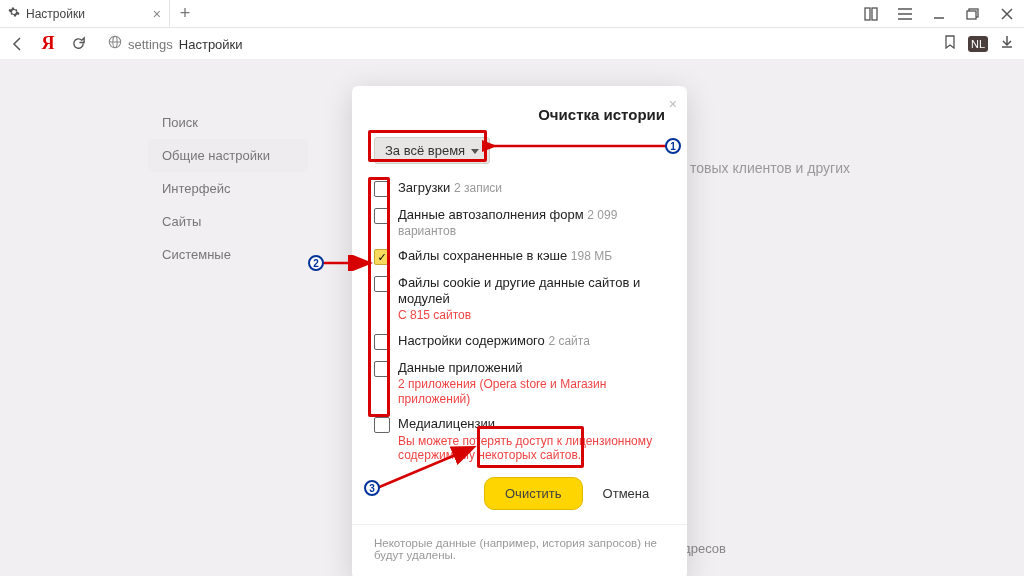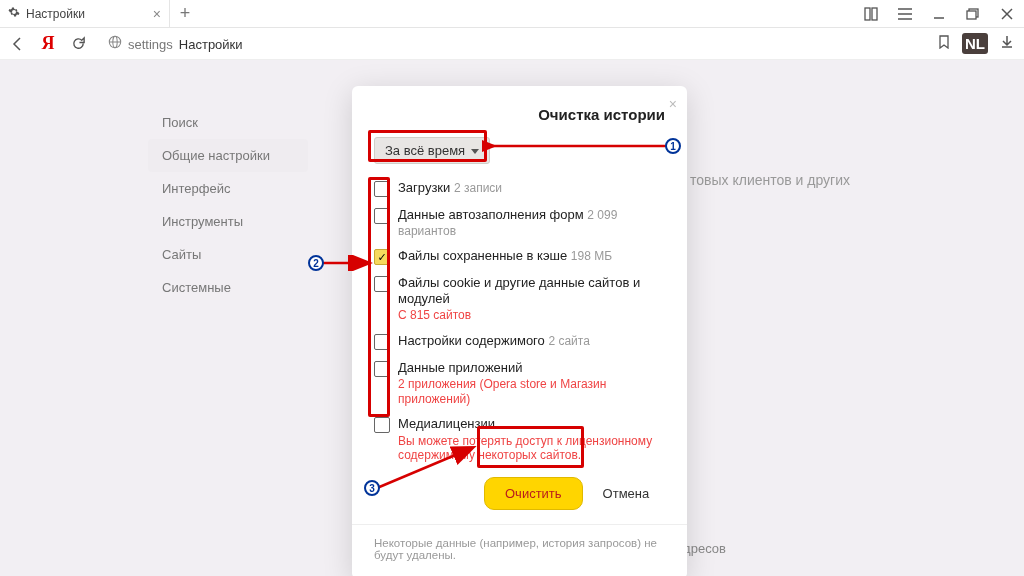--- a/index.html
+++ b/index.html
@@ -13,44 +13,44 @@
   .winctrls { margin-left:auto; display:flex; }
   .winctrls .btn { width:34px; display:flex; align-items:center; justify-content:center; color:#555; font-size:14px; }
   
   .addrrow { height:32px; background:#fff; display:flex; align-items:center; padding:0 10px; gap:14px; border-bottom:1px solid #eee; }
   .nav-ico { width:16px;height:16px; color:#555; display:flex; align-items:center; justify-content:center; }
   .ya { font-family: 'Times New Roman', serif; font-weight:bold; font-size:18px; color:#d00; }
   .urlbox { flex:1; display:flex; align-items:flex-end; gap:6px; padding:0 8px; font-size:13px; color:#666; }
   .urlbox .host { color:#777; }
   .urlbox .path { color:#333; }
   .rtools { display:flex; gap:12px; align-items:center; }
-  .ext-badge { background:#4a3f3c; color:#fff; font-size:15px; padding:2px 3px; border-radius:3px;font-weight:bold; }
+  .ext-badge { background:#4a3f3c; color:#fff; font-size:11px; padding:2px 3px; border-radius:3px; }
   
   .page { position:relative; height:516px; }
   .overlay { position:absolute; inset:0; background:rgba(100,100,100,0.04); }
   .sidebar { position:absolute; left:148px; top:46px; width:160px; font-size:13px; color:#777; }
   .side-item { padding:9px 14px; }
   .side-item.active { background:#efecf0; border-radius:4px; }
-  .bg-text { position:absolute; left:690px; top:112px; font-size:14px; color:#999; }
+  .bg-text { position:absolute; left:690px; top:100px; font-size:14px; color:#999; }
   .bg-check { position:absolute; left:370px; top:481px; width:18px;height:18px; background:#f6d95d; border-radius:2px; display:flex; align-items:center; justify-content:center; color:#333; font-size:11px;}
   .bg-check-label { position:absolute; left:395px; top:481px; font-size:13px; color:#888; white-space:nowrap;}
   
   .modal { position:absolute; left:352px; top:26px; width:335px; background:#fff; border-radius:6px; box-shadow:0 6px 30px rgba(0,0,0,0.15); padding:20px 22px 18px 22px; }
   .modal h2 { font-size:15px; font-weight:bold; color:#222; margin-bottom:14px;text-align:right; }
   .modal .close-x { position:absolute; right:10px; top:10px; color:#bbb; font-size:14px; }
   .range-sel { display:inline-flex; align-items:center; background:#e8e6e4; border:1px solid #d0cec8; border-radius:3px; padding:5px 10px; font-size:13px; color:#333; gap:6px; }
   .cklist { margin-top:16px; }
   .ckrow { display:flex; align-items:flex-start; gap:8px; margin-bottom:10px; font-size:13px; line-height:1.2; }
   .ckbox { width:16px; height:16px; border:1.5px solid #666; border-radius:2px; flex-shrink:0; margin-top:1px; display:flex; align-items:center; justify-content:center; }
   .ckbox.checked { background:#f6d95d; border-color:#c9a832; color:#000; font-size:11px; }
   .ckrow .lbl { color:#222; }
   .ckrow .hint { color:#999; font-size:12px; }
   .ckrow .sub { color:#ef4444; font-size:12px; display:block; margin-top:2px; }
   .modal-actions { display:flex; gap:14px; margin-top:14px; margin-left:110px; }
-  .btn-primary { background:#ffd500; border:1px solid #e0b900; padding:8px 20px; font-size:13px; border-radius:10px; color:#b91c1c; }
+  .btn-primary { background:#ffd500; border:1px solid #e0b900; padding:8px 20px; font-size:13px; border-radius:10px; color:#404040; }
   .btn-secondary { background:transparent; border:none; font-size:13px; color:#333; padding:8px 6px; }
   .modal hr { border:none; border-top:1px solid #eee; margin:14px -22px 12px -22px; }
   .disclaimer { font-size:11.5px; color:#999; margin-top:4px; }
   
   .anno-box { position:absolute; border:3px solid #d60000; border-radius:2px; }
   .anno-circle { position:absolute; width:16px; height:16px; border:2px solid #003399; border-radius:50%; background:#fff; font-size:10px; color:#003399; font-weight:bold; display:flex; align-items:center; justify-content:center; }
   .arrow-svg { position:absolute; pointer-events:none; }
 </style>
 </head>
 <body>
@@ -130,21 +130,20 @@
   </div>
 </div>
 
 <div class="page">
   <div class="overlay"></div>
 
   <div class="sidebar">
     <div class="side-item"><span>Поиск</span></div>
     <div class="side-item active"><span>Общие настройки</span></div>
     <div class="side-item"><span>Интерфейс</span></div>
-    <div class="side-item"><span>Инструменты</span></div>
     <div class="side-item"><span>Сайты</span></div>
     <div class="side-item"><span>Системные</span></div>
   </div>
 
   <div class="bg-text">товых клиентов и других</div>
   <div class="bg-check">✓</div>
   <div class="bg-check-label">Показывать подсказки при наборе запросов и адресов</div>
 
   <div class="modal">
     <div class="close-x">×</div>

